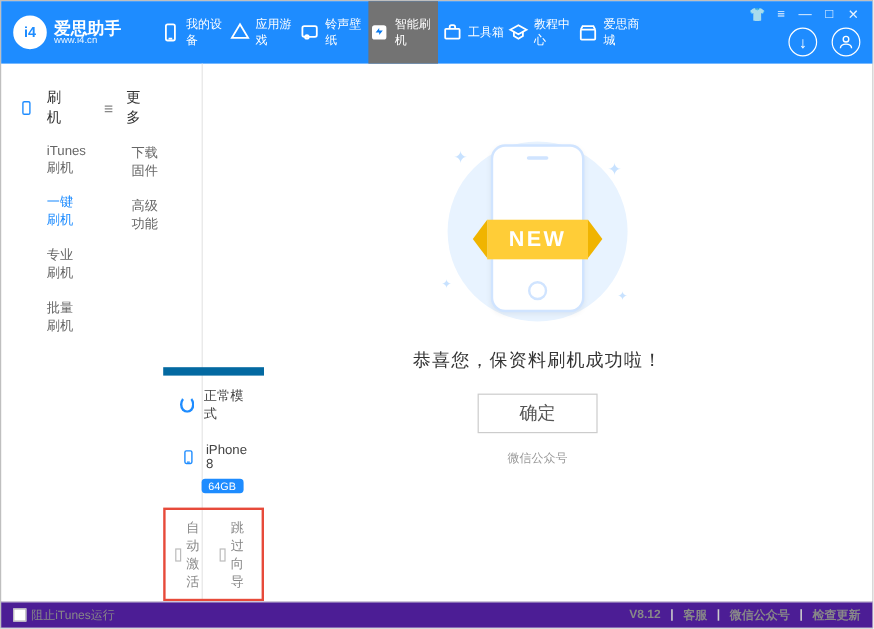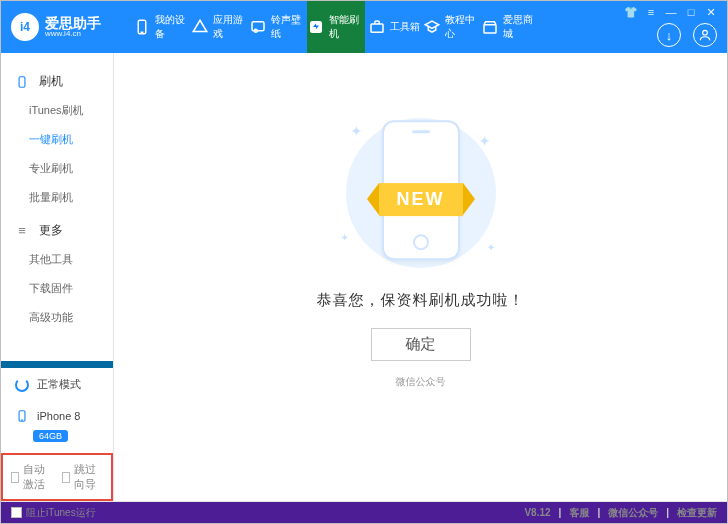--- a/index.html
+++ b/index.html
@@ -8,36 +8,36 @@
 
   
   .header{height:52px;background:#1e8cff;display:flex;align-items:center;color:#fff;padding:0 8px 0 10px;}
   .logo-wrap{display:flex;align-items:center;width:122px;}
   .logo-circle{width:28px;height:28px;border:2px solid #fff;border-radius:50%;display:flex;align-items:center;justify-content:center;font-weight:bold;font-size:12px;color:#1e8cff;background:#fff;}
   .logo-text{margin-left:6px;display:flex;flex-direction:column;line-height:1;}
   .logo-text .cn{font-size:14px;font-weight:bold;}
   .logo-text .en{font-size:8px;opacity:.9;}
   .nav{display:flex;height:52px;align-items:stretch;}
   .nav-item{width:58px;display:flex;align-items:center;justify-content:center;font-size:10px;gap:4px;cursor:pointer;}
-  .nav-item.active{background:#15803d;}
+  .nav-item.active{background:#737373;}
   .nav-item svg, .nav-item .glyph{width:18px;height:18px;display:flex;align-items:center;justify-content:center;font-size:16px;color:#fff;}
   .sysbtn{width:12px;height:12px;display:flex;align-items:center;justify-content:center;font-size:11px;opacity:.9;cursor:pointer;}
   .circ-btn{width:24px;height:24px;border:1.5px solid #fff;border-radius:50%;display:flex;align-items:center;justify-content:center;font-size:13px;cursor:pointer;margin-left:6px;}
   .sys-row{display:flex;gap:8px;position:absolute;top:5px;right:10px;}
   .circ-row{display:flex;position:absolute;top:22px;right:10px;gap:6px;}
 
   
   .body{flex:1;display:flex;min-height:0;}
-  .sidebar{width:113px;border-right:1px solid #e5e5e5;display:flex;flex-direction:column;padding-top:12px;color:#555;}
+  .sidebar{width:168px;border-right:1px solid #e5e5e5;display:flex;padding-top:12px;color:#555;}
   .side-sec{padding:2px 0;}
   .side-head{display:flex;align-items:center;gap:10px;font-size:12px;color:#333;padding:6px 14px;cursor:pointer;}
   .side-icon{width:14px;height:14px;display:flex;align-items:center;justify-content:center;font-size:13px;}
   .side-icon.blue{color:#1e8cff;}
   .side-icon.grey{color:#888;}
-  .side-list{padding-left:28px;}
+  .side-list{padding-left:38px;}
   .side-item{font-size:11px;color:#666;padding:7px 0;cursor:pointer;}
   .side-item.active{color:#1e8cff;}
 
   .side-bottom{margin-top:auto;border-top:7px solid #0369a1;}
   .sb-row{display:flex;align-items:center;gap:8px;padding:9px 14px;font-size:11px;color:#444;}
   .spin{width:14px;height:14px;border:2px solid #1e8cff;border-top-color:transparent;border-radius:50%;}
   .phone-icon{width:14px;height:14px;color:#1e8cff;display:flex;align-items:center;justify-content:center;font-size:14px;}
   .cap-badge{background:#1e8cff;color:#fff;font-size:9px;padding:1px 6px;border-radius:3px;margin-left:32px;display:inline-block;}
   .checks{padding:9px 10px;display:flex;gap:10px;font-size:11px;color:#888;outline:2px solid #e74a3a;outline-offset:-2px;}
   .chk{display:flex;align-items:center;gap:4px;cursor:pointer;}
@@ -179,21 +179,20 @@
           <div class="side-item">专业刷机</div>
           <div class="side-item">批量刷机</div>
         </div>
       </div>
       <div class="side-sec">
         <div class="side-head">
           <span class="side-icon grey">≡</span>
           <span>更多</span>
         </div>
         <div class="side-list">
-          <div class="side-item">其他工具</div>
           <div class="side-item">下载固件</div>
           <div class="side-item">高级功能</div>
         </div>
       </div>
 
       <div class="side-bottom">
         <div class="sb-row">
           <span class="spin"></span>
           <span>正常模式</span>
         </div>

